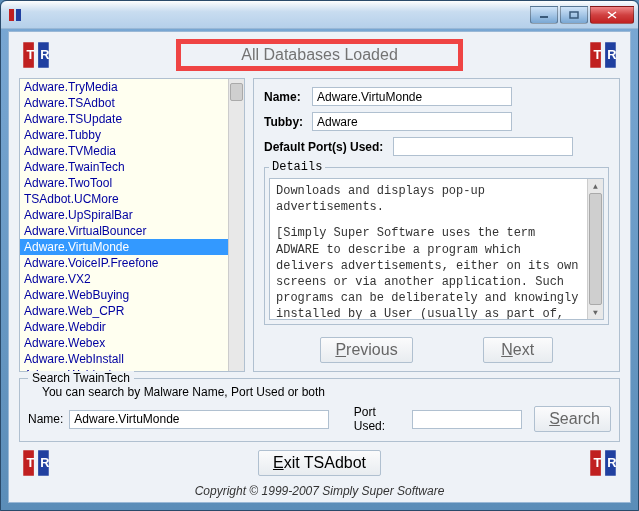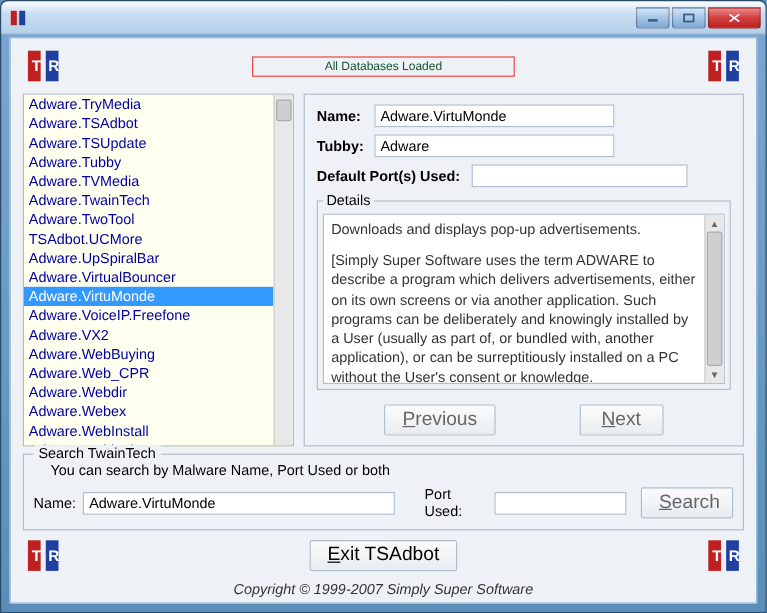--- a/index.html
+++ b/index.html
@@ -9,35 +9,35 @@
 .titlebar .icon { width: 16px; height: 16px; margin-right: 6px; }
 .titlebar .title { flex: 1; font-size: 12px; color: #000; margin-top: 44px; }
 .winbtns { display: flex; gap: 2px; margin-right: -2px; }
 .winbtn { width: 28px; height: 18px; border-radius: 0 0 3px 3px; border: 1px solid rgba(0,0,0,0.3); display: flex; align-items: center; justify-content: center; color: #fff; font-size: 10px; cursor: pointer; }
 .winbtn.min, .winbtn.max { background: linear-gradient(180deg, #d0e4f8 0%, #7aa8d4 100%); color: #3a5a7a; }
 .winbtn.close { width: 44px; background: linear-gradient(180deg, #f08888 0%, #d04040 50%, #c02020 100%); }
 .client { position: absolute; left: 7px; right: 7px; top: 30px; bottom: 7px; background: #eef2f7; border: 1px solid #9ab8d6; display: flex; flex-direction: column; }
 .banner-row { display: flex; align-items: center; padding: 6px 10px 2px; }
 .logobox { width: 34px; height: 34px; }
 .banner-center { flex: 1; display: flex; justify-content: center; }
-.banner-box { border: 1px solid #ef4444; padding: 2px 60px; font-size: 10px; color: #14532d; background: #eef2f7; }
+.banner-box { border: 5px solid #ef4444; padding: 2px 60px; font-size: 16px; color: #737373; background: #eef2f7; }
 .mid { flex: 1; display: flex; gap: 8px; padding: 4px 10px 6px; min-height: 0; }
-.listwrap { width: 226px; border: 1px solid #b0c0d0; background: #fef9c3; position: relative; display: flex; }
+.listwrap { width: 226px; border: 1px solid #b0c0d0; background: #a21caf; position: relative; display: flex; }
 .listbox { flex: 1; background: #fffff0; overflow: hidden; }
 .listitem { padding: 1px 4px; color: #0000a0; font-size: 12px; white-space: nowrap; cursor: pointer; }
 .listitem.selected { background: #3399ff; color: #fff; }
 .list-scroll { width: 16px; background: #e8e8e8; border-left: 1px solid #ccc; position: relative; }
 .list-thumb { position: absolute; top: 4px; left: 1px; right: 1px; height: 18px; background: #cfcfcf; border: 1px solid #aaa; border-radius: 2px; }
 .detailpane { flex: 1; border: 1px solid #b0c0d0; padding: 8px 10px; display: flex; flex-direction: column; gap: 6px; }
 .frow { display: flex; align-items: center; gap: 6px; }
 .flabel { width: 42px; font-weight: bold; font-size: 12px; }
 .flabel.long { width: auto; margin-right: 4px; }
 .finput { flex: 1; max-width: 200px; border: 1px solid #b0c0d0; padding: 2px 4px; font-size: 12px; background: #fff; height: 19px; }
 .finput.wide { max-width: 180px; }
-.fieldset { border: 1px solid #b0c0d0; padding: 4px; flex: 1; display: flex; flex-direction: column; min-height: 0; margin-top: -2px; }
+.fieldset { border: 1px solid #b0c0d0; padding: 4px; flex: 1; display: flex; flex-direction: column; min-height: 0; margin-top: -2px; font-family: Liberation Mono, monospace; }
 .fieldset legend { font-size: 12px; padding: 0 3px; }
 .textarea-wrap { flex: 1; display: flex; border: 1px solid #b0c0d0; background: #fff; min-height: 0; }
 .textarea { flex: 1; padding: 4px 6px; font-size: 12px; color: #333; line-height: 1.35; overflow: hidden; }
 .textarea p { margin-bottom: 10px; }
 .ta-scroll { width: 16px; background: #e8e8e8; border-left: 1px solid #ccc; position: relative; }
 .ta-thumb { position: absolute; top: 14px; left: 1px; right: 1px; bottom: 14px; background: #cfcfcf; border: 1px solid #aaa; border-radius: 2px; }
 .ta-arrow { position: absolute; left: 0; right: 0; height: 14px; display: flex; align-items: center; justify-content: center; font-size: 8px; color: #666; }
 .navrow { display: flex; justify-content: center; gap: 70px; padding-top: 6px; }
 .btn { min-width: 70px; padding: 3px 14px; border: 1px solid #b0c0d0; background: linear-gradient(180deg, #fbfbfc, #e8ecf0); font-size: 16px; cursor: pointer; border-radius: 2px; color: #666; }
 .btn .ul { text-decoration: underline; }

